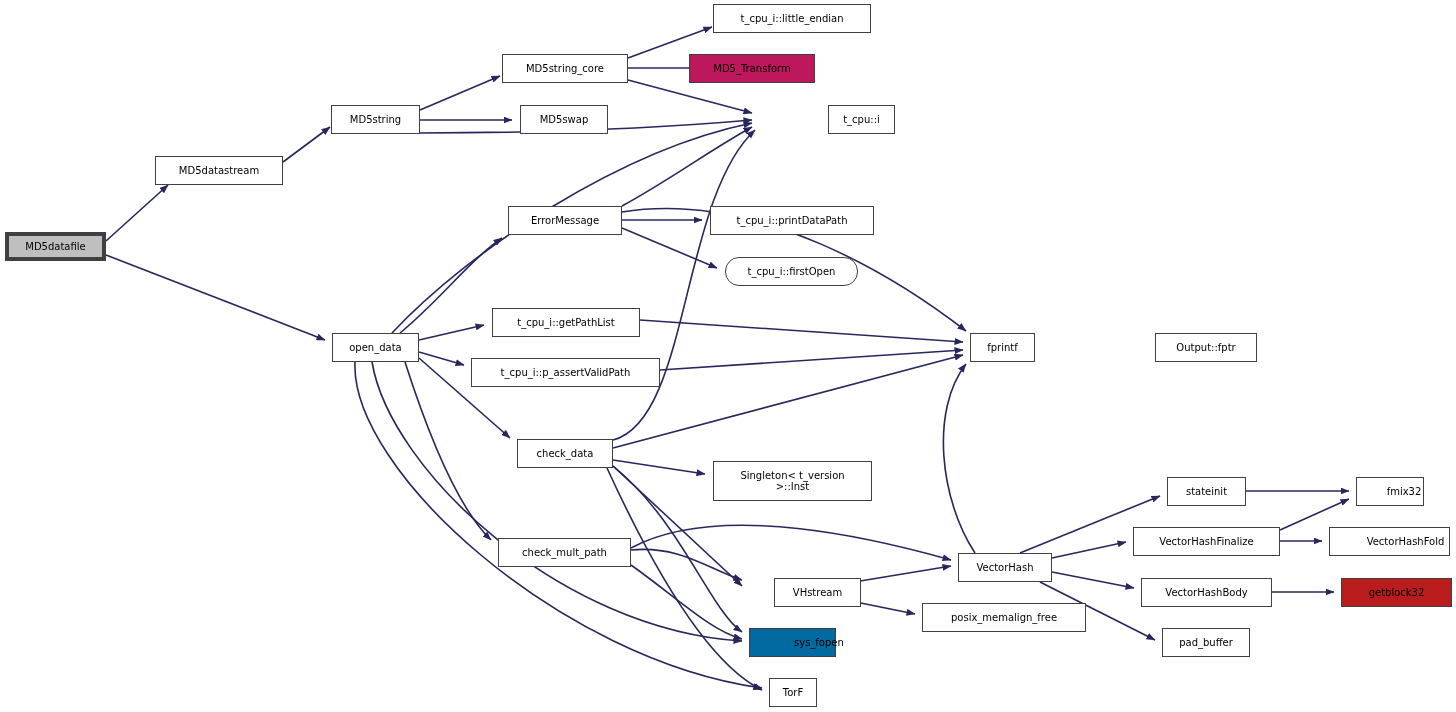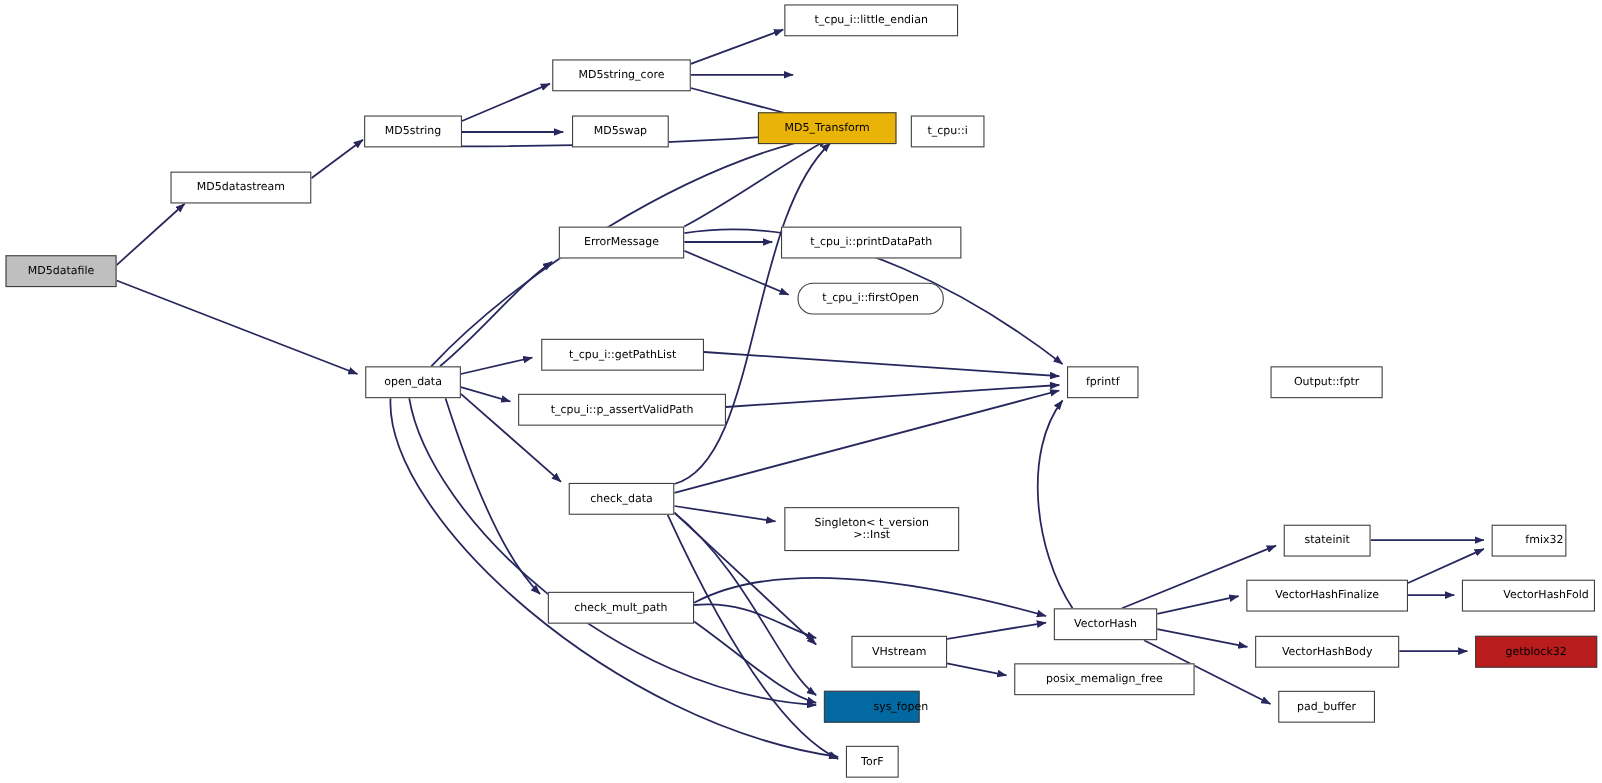--- a/index.html
+++ b/index.html
@@ -33,21 +33,21 @@
     display: flex;
     align-items: center;
     justify-content: center;
     text-align: center;
     white-space: pre;
     letter-spacing: 0px;
     z-index: 5;
   }
   .node.highlight {
     background: #bfbfbf;
-    border: 1px solid #6d28d9;
+    border: 4px solid #6d28d9;
   }
   .node .lbl {
     display: block;
     width: 100%;
   }
 </style>
 </head>
 <body>
 
 <div id="canvas" style="background: rgb(255, 255, 255);">
@@ -105,21 +105,21 @@
       </g>
   </svg>
 
   <div id="nodes-group">
       <div class="node highlight" style="left: 5px; top: 232px; width: 101px; height: 29px; border-color: rgb(64, 64, 64); background: rgb(191, 191, 191);"><span class="lbl">MD5datafile</span></div>
       <div class="node" style="left: 155px; top: 156px; width: 128px; height: 29px; border-color: rgb(64, 64, 64); background: rgb(255, 255, 255);"><span class="lbl">MD5datastream</span></div>
       <div class="node" style="left: 331px; top: 105px; width: 89px; height: 29px; border-color: rgb(64, 64, 64); background: rgb(255, 255, 255);"><span class="lbl">MD5string</span></div>
       <div class="node" style="left: 502px; top: 54px; width: 126px; height: 29px; border-color: rgb(64, 64, 64); background: rgb(255, 255, 255);"><span class="lbl">MD5string_core</span></div>
       <div class="node" style="left: 520px; top: 105px; width: 88px; height: 29px; border-color: rgb(64, 64, 64); background: rgb(255, 255, 255);"><span class="lbl">MD5swap</span></div>
       <div class="node" style="left: 713px; top: 4px; width: 158px; height: 29px; border-color: rgb(64, 64, 64); background: rgb(255, 255, 255);"><span class="lbl">t_cpu_i::little_endian</span></div>
-      <div class="node" style="left: 689px; top: 54px; width: 126px; height: 29px; border-color: rgb(64, 64, 64); background: #eab308; margin-top: 48px;"><span class="lbl">MD5_Transform</span></div>
+      <div class="node" style="left: 689px; top: 54px; width: 126px; height: 29px; border-color: rgb(64, 64, 64); background: #be185d;"><span class="lbl">MD5_Transform</span></div>
       <div class="node" style="left: 789px; top: 105px; width: 67px; height: 29px; border-color: rgb(64, 64, 64); background: rgb(255, 255, 255); margin-left: 39px;"><span class="lbl">t_cpu::i</span></div>
       <div class="node" style="left: 508px; top: 206px; width: 114px; height: 29px; border-color: rgb(64, 64, 64); background: rgb(255, 255, 255);"><span class="lbl">ErrorMessage</span></div>
       <div class="node" style="left: 710px; top: 206px; width: 164px; height: 29px; border-color: rgb(64, 64, 64); background: rgb(255, 255, 255);"><span class="lbl">t_cpu_i::printDataPath</span></div>
       <div class="node" style="left: 725px; top: 257px; width: 133px; height: 29px; border-color: rgb(64, 64, 64); background: rgb(255, 255, 255); border-radius: 14px;"><span class="lbl">t_cpu_i::firstOpen</span></div>
       <div class="node" style="left: 332px; top: 333px; width: 87px; height: 29px; border-color: rgb(64, 64, 64); background: rgb(255, 255, 255);"><span class="lbl">open_data</span></div>
       <div class="node" style="left: 492px; top: 308px; width: 148px; height: 29px; border-color: rgb(64, 64, 64); background: rgb(255, 255, 255);"><span class="lbl">t_cpu_i::getPathList</span></div>
       <div class="node" style="left: 471px; top: 358px; width: 189px; height: 29px; border-color: rgb(64, 64, 64); background: rgb(255, 255, 255);"><span class="lbl">t_cpu_i::p_assertValidPath</span></div>
       <div class="node" style="left: 970px; top: 333px; width: 65px; height: 29px; border-color: rgb(64, 64, 64); background: rgb(255, 255, 255);"><span class="lbl">fprintf</span></div>
       <div class="node" style="left: 1155px; top: 333px; width: 102px; height: 29px; border-color: rgb(64, 64, 64); background: rgb(255, 255, 255);"><span class="lbl">Output::fptr</span></div>
       <div class="node" style="left: 517px; top: 439px; width: 96px; height: 29px; border-color: rgb(64, 64, 64); background: rgb(255, 255, 255);"><span class="lbl">check_data</span></div>

